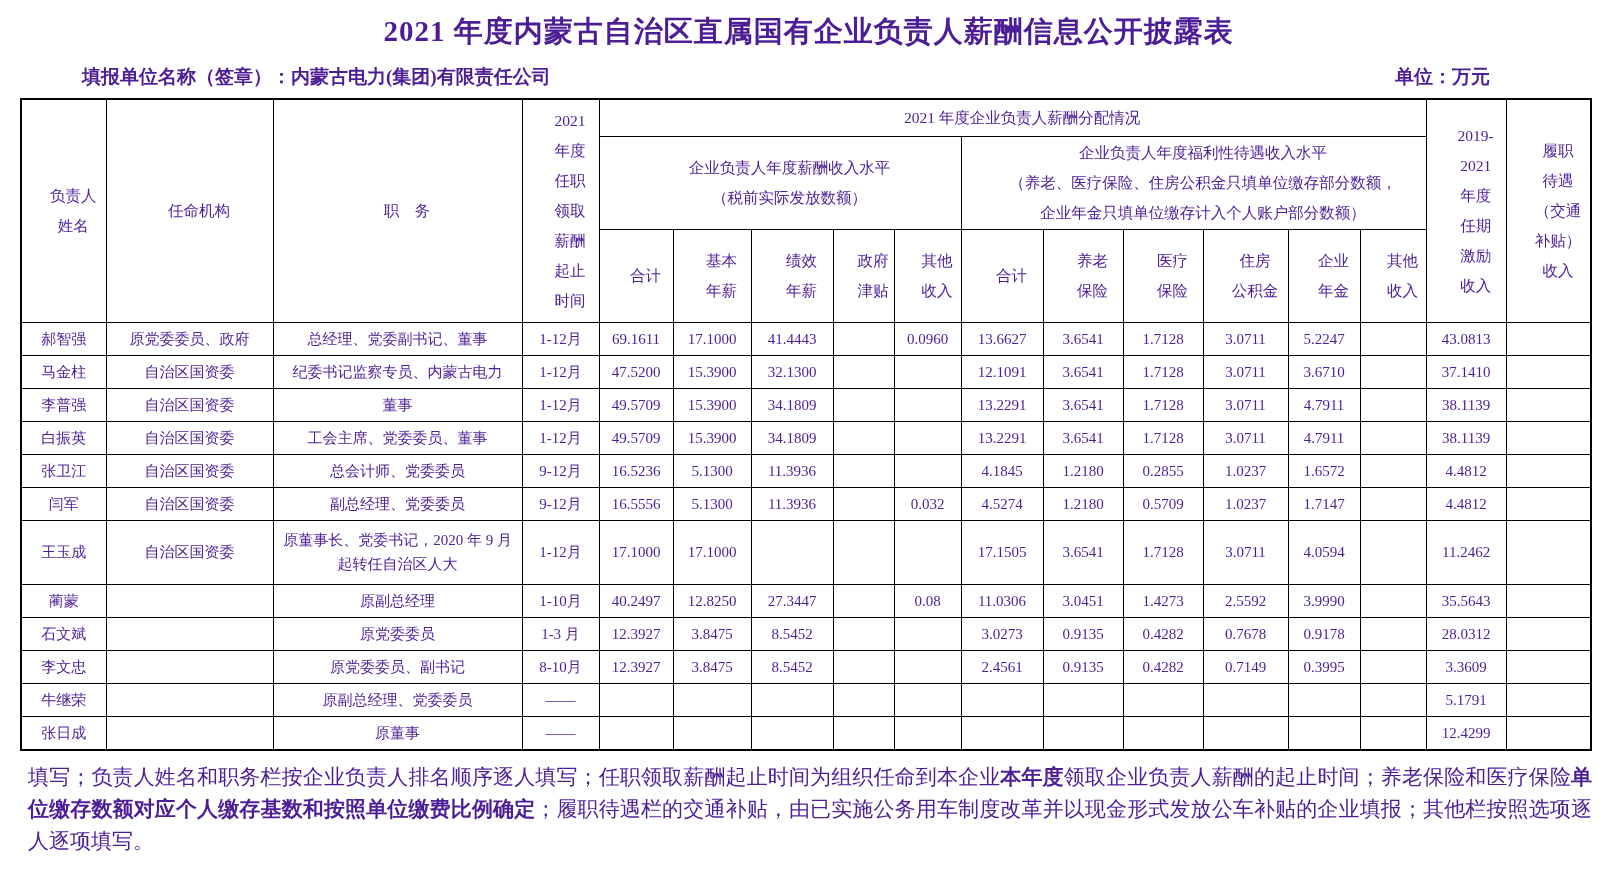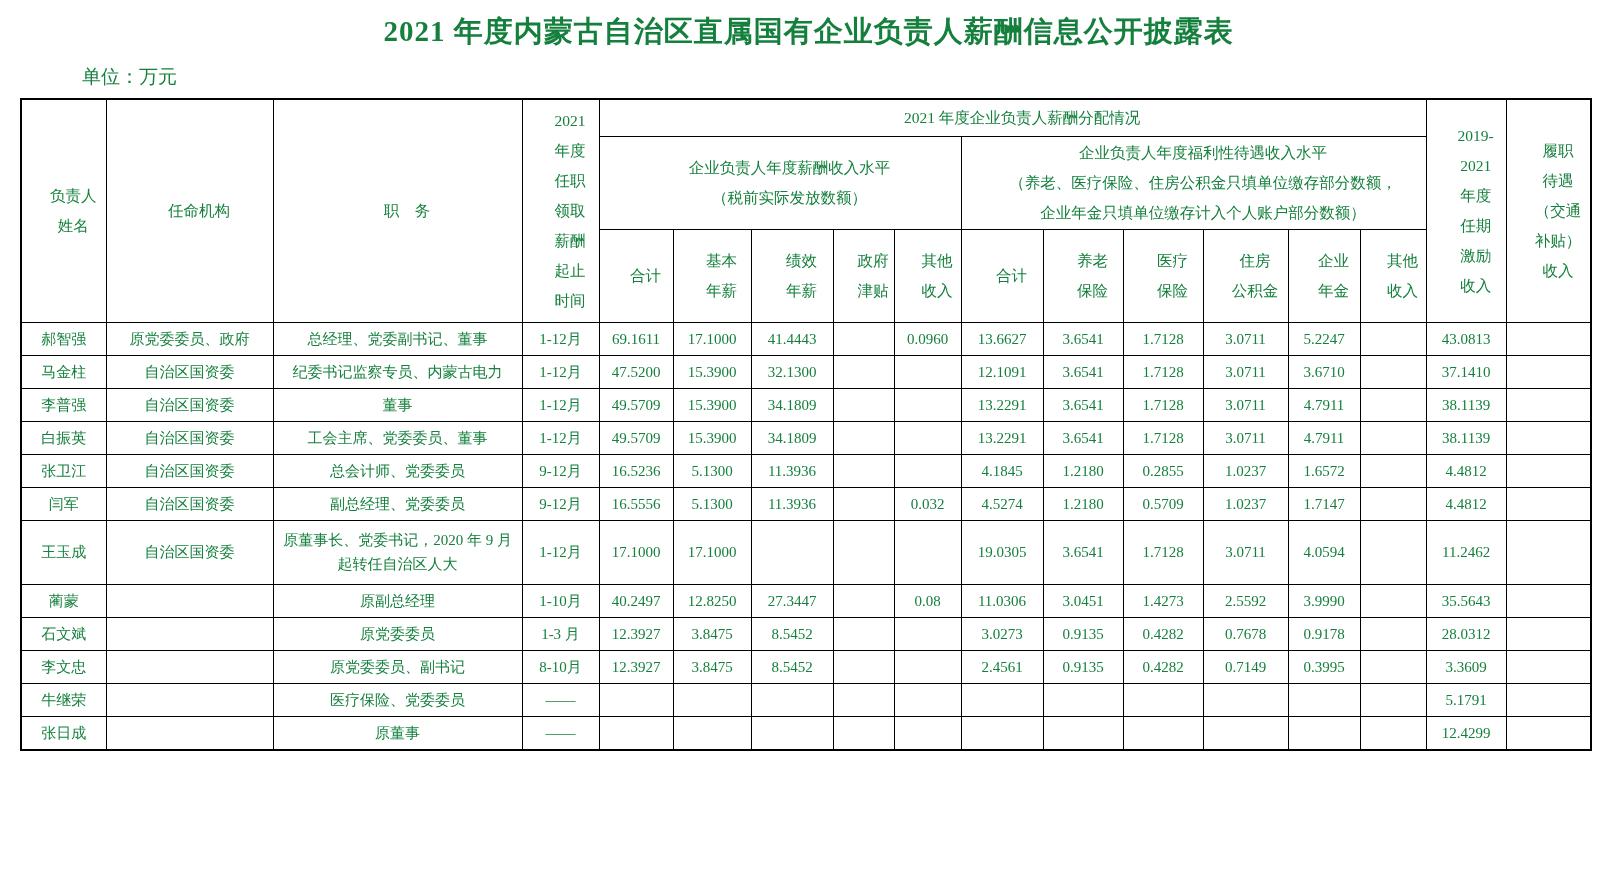--- a/index.html
+++ b/index.html
@@ -1,38 +1,38 @@
 <!DOCTYPE html>
 <html><head>
 <meta charset="utf-8">
 <style>
   html,body { margin:0; padding:0; background:#fff; }
   .page {
     position:relative;
     width:1617px; height:884px;
-    background:#fff; color:#15803d;
+    background:#fff; color:#4c1d95;
     font-family:"Liberation Serif","DejaVu Serif",serif;
     overflow:hidden;
   }
   .title {
     margin:12px 0 8px 0;
     text-align:center;
     font-size:29px;
     font-weight:bold;
     letter-spacing:1px;
   }
   .meta-row {
     display:flex;
     justify-content:space-between;
     align-items:flex-end;
     padding:4px 127px 8px 82px;
     font-size:19px;
   }
   .meta-row .org { font-weight:bold; }
-  .meta-row .unit { font-weight:normal; }
+  .meta-row .unit { font-weight:bold; }
   table.salary-table {
     border-collapse:collapse;
     table-layout:fixed;
     margin-left:20px;
     width:1570px;
     border:2px solid #000;
   }
   .salary-table th, .salary-table td {
     border:1px solid #000;
     text-align:center;
@@ -68,20 +68,21 @@
   .footer-note .b { font-weight:bold; }
 </style>
 </head>
 <body>
 
 <div class="page">
 
   <h1 class="title">2021 年度内蒙古自治区直属国有企业负责人薪酬信息公开披露表</h1>
 
   <div class="meta-row">
+    <span class="org">填报单位名称（签章）：内蒙古电力(集团)有限责任公司</span>
     <span class="unit">单位：万元</span>
   </div>
 
   <table class="salary-table">
     <colgroup>
       <col style="width:85px">
         <col style="width:167px">
         <col style="width:249px">
         <col style="width:77px">
       <col style="width:74px">
@@ -272,21 +273,21 @@
           <td>王玉成</td>
           <td>自治区国资委</td>
           <td>原董事长、党委书记，2020 年 9 月
 起转任自治区人大</td>
           <td>1-12月</td>
           <td>17.1000</td>
           <td>17.1000</td>
           <td></td>
           <td></td>
           <td></td>
-          <td>19.0305</td>
+          <td>17.1505</td>
           <td>3.6541</td>
           <td>1.7128</td>
           <td>3.0711</td>
           <td>4.0594</td>
           <td></td>
           <td>11.2462</td>
           <td></td>
         </tr>
         <tr>
           <td>蔺蒙</td>
@@ -341,21 +342,21 @@
           <td>0.4282</td>
           <td>0.7149</td>
           <td>0.3995</td>
           <td></td>
           <td>3.3609</td>
           <td></td>
         </tr>
         <tr>
           <td>牛继荣</td>
           <td></td>
-          <td>医疗保险、党委委员</td>
+          <td>原副总经理、党委委员</td>
           <td>——</td>
           <td></td>
           <td></td>
           <td></td>
           <td></td>
           <td></td>
           <td></td>
           <td></td>
           <td></td>
           <td></td>
@@ -379,14 +380,15 @@
           <td></td>
           <td></td>
           <td></td>
           <td></td>
           <td>12.4299</td>
           <td></td>
         </tr>
       </tbody>
   </table>
 
+  <p class="footer-note"><span>填写；负责人姓名和职务栏按企业负责人排名顺序逐人填写；任职领取薪酬起止时间为组织任命到本企业</span><span class="b">本年度</span><span>领取企业负责人薪酬的起止时间；养老保险和医疗保险</span><span class="b">单位缴存数额对应个人缴存基数和按照单位缴费比例确定</span><span>；履职待遇栏的交通补贴，由已实施公务用车制度改革并以现金形式发放公车补贴的企业填报；其他栏按照选项逐人逐项填写。</span></p>
 
 </div>
 
 </body></html>

